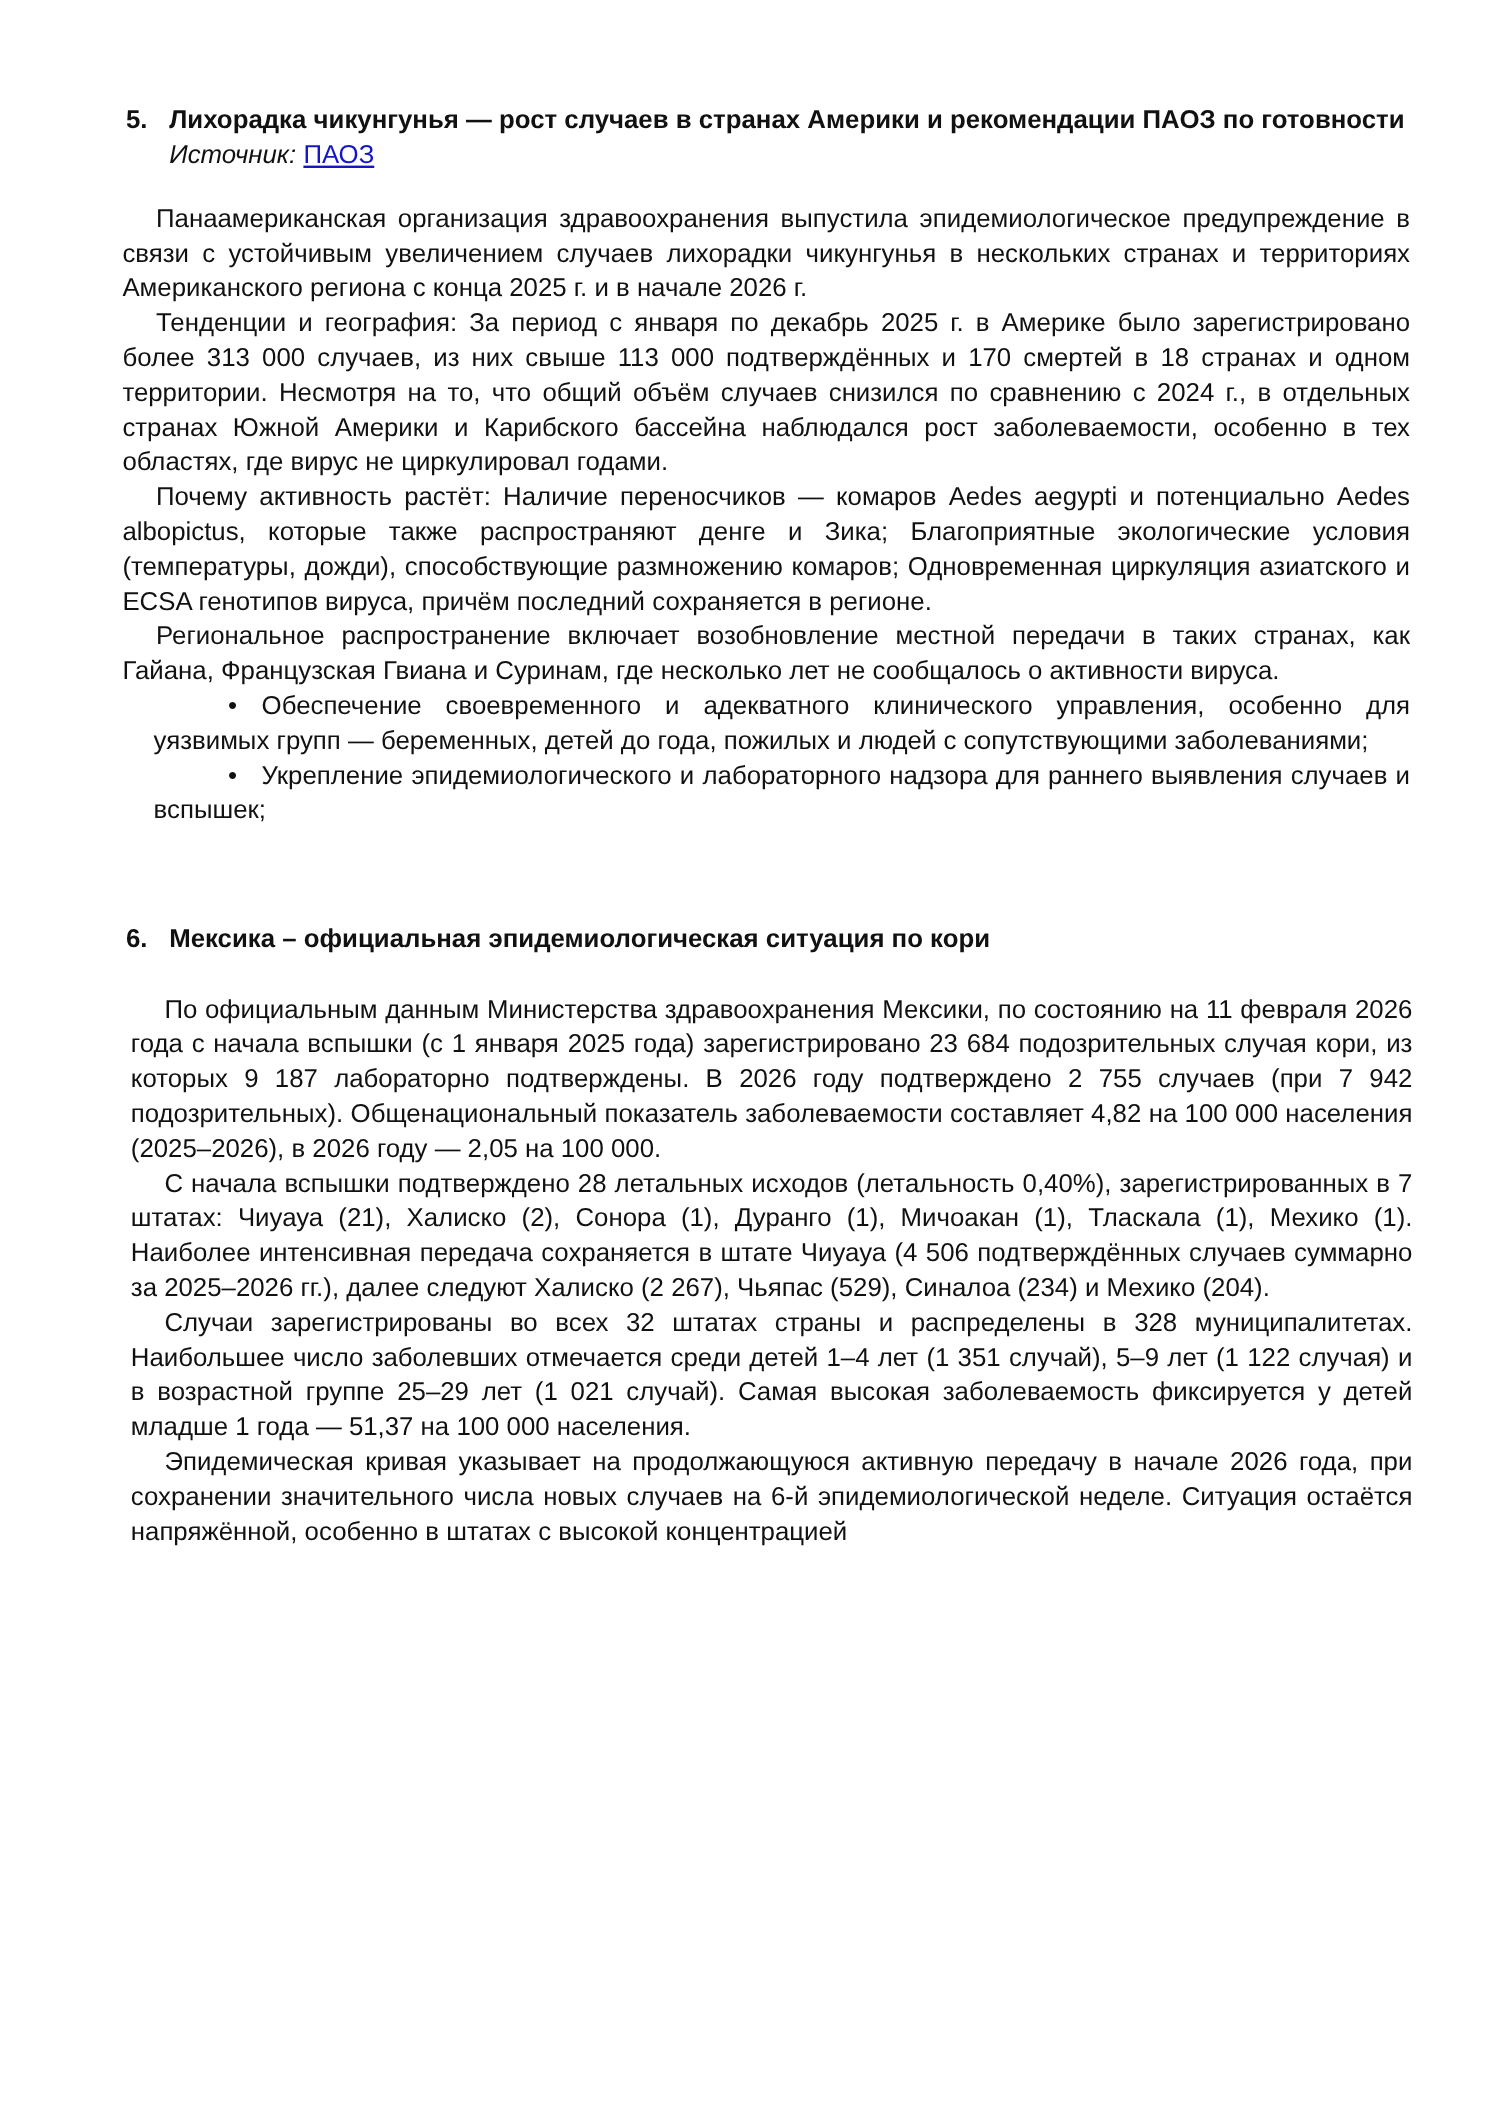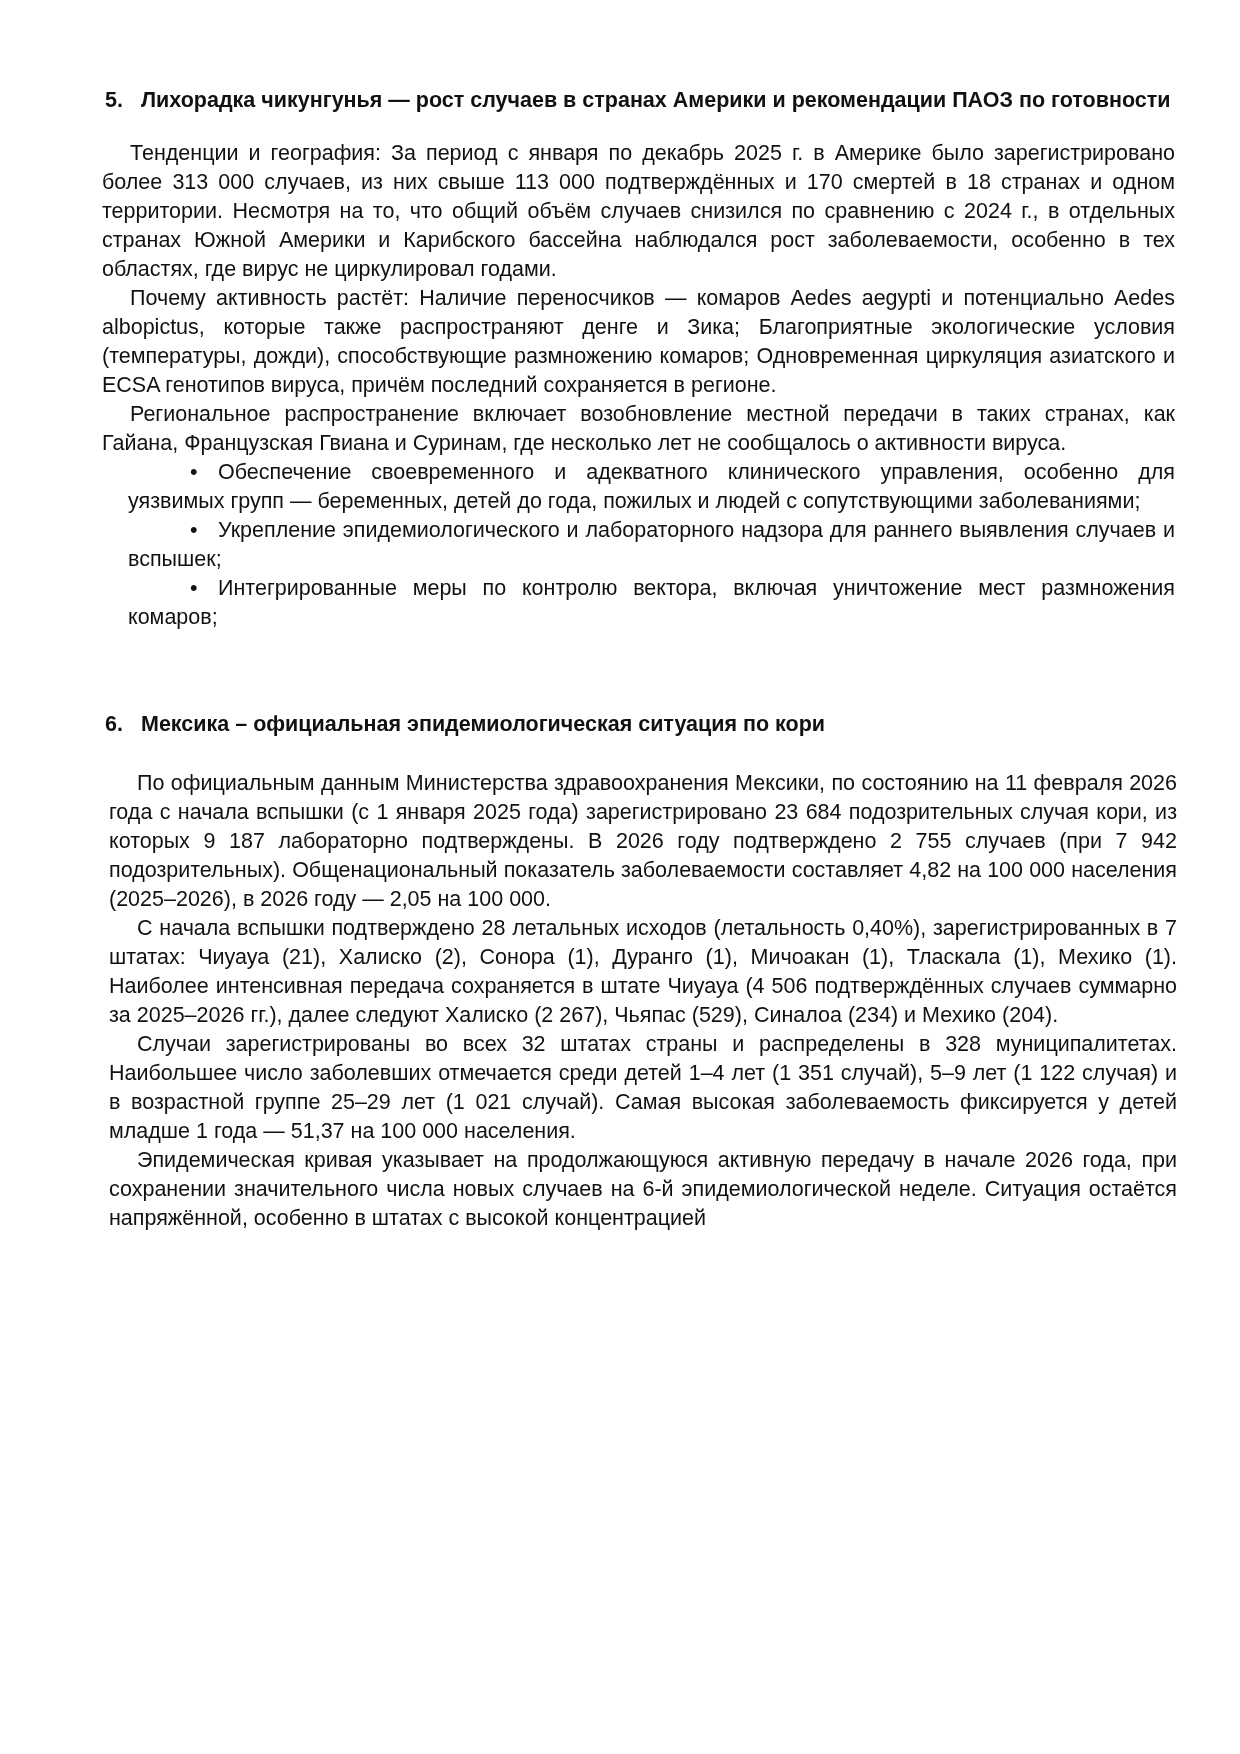--- a/index.html
+++ b/index.html
@@ -96,28 +96,32 @@
 </head>
 <body>
 
 <div class="page">
 
   <div class="section s1">
     <div class="heading">
       <span class="num">5.</span>
       <span class="title">Лихорадка чикунгунья — рост случаев в странах Америки и рекомендации ПАОЗ по готовности</span>
     </div>
+    <div class="source">
+      <span class="label">Источник:</span>
+      <a>ПАОЗ</a>
+    </div>
     <div class="body">
+      <p class="para">Панаамериканская организация здравоохранения выпустила эпидемиологическое предупреждение в связи с устойчивым увеличением случаев лихорадки чикунгунья в нескольких странах и территориях Американского региона с конца 2025 г. и в начале 2026 г.</p>
       <p class="para">Тенденции и география: За период с января по декабрь 2025 г. в Америке было зарегистрировано более 313 000 случаев, из них свыше 113 000 подтверждённых и 170 смертей в 18 странах и одном территории. Несмотря на то, что общий объём случаев снизился по сравнению с 2024 г., в отдельных странах Южной Америки и Карибского бассейна наблюдался рост заболеваемости, особенно в тех областях, где вирус не циркулировал годами.</p>
       <p class="para">Почему активность растёт: Наличие переносчиков — комаров Aedes aegypti и потенциально Aedes albopictus, которые также распространяют денге и Зика; Благоприятные экологические условия (температуры, дожди), способствующие размножению комаров; Одновременная циркуляция азиатского и ECSA генотипов вируса, причём последний сохраняется в регионе.</p>
       <p class="para">Региональное распространение включает возобновление местной передачи в таких странах, как Гайана, Французская Гвиана и Суринам, где несколько лет не сообщалось о активности вируса.</p>
       <ul class="bullets">
         <li><span class="bullet-mark">•</span><span>Обеспечение своевременного и адекватного клинического управления, особенно для уязвимых групп — беременных, детей до года, пожилых и людей с сопутствующими заболеваниями;</span></li>
         <li><span class="bullet-mark">•</span><span>Укрепление эпидемиологического и лабораторного надзора для раннего выявления случаев и вспышек;</span></li>
-        <li><span class="bullet-mark">•</span><span>Интегрированные меры по контролю вектора, включая уничтожение мест размножения комаров;</span></li>
       </ul>
     </div>
   </div>
 
   <div class="section s2">
     <div class="heading">
       <span class="num">6.</span>
       <span class="title">Мексика – официальная эпидемиологическая ситуация по кори</span>
     </div>
     <div class="body">

